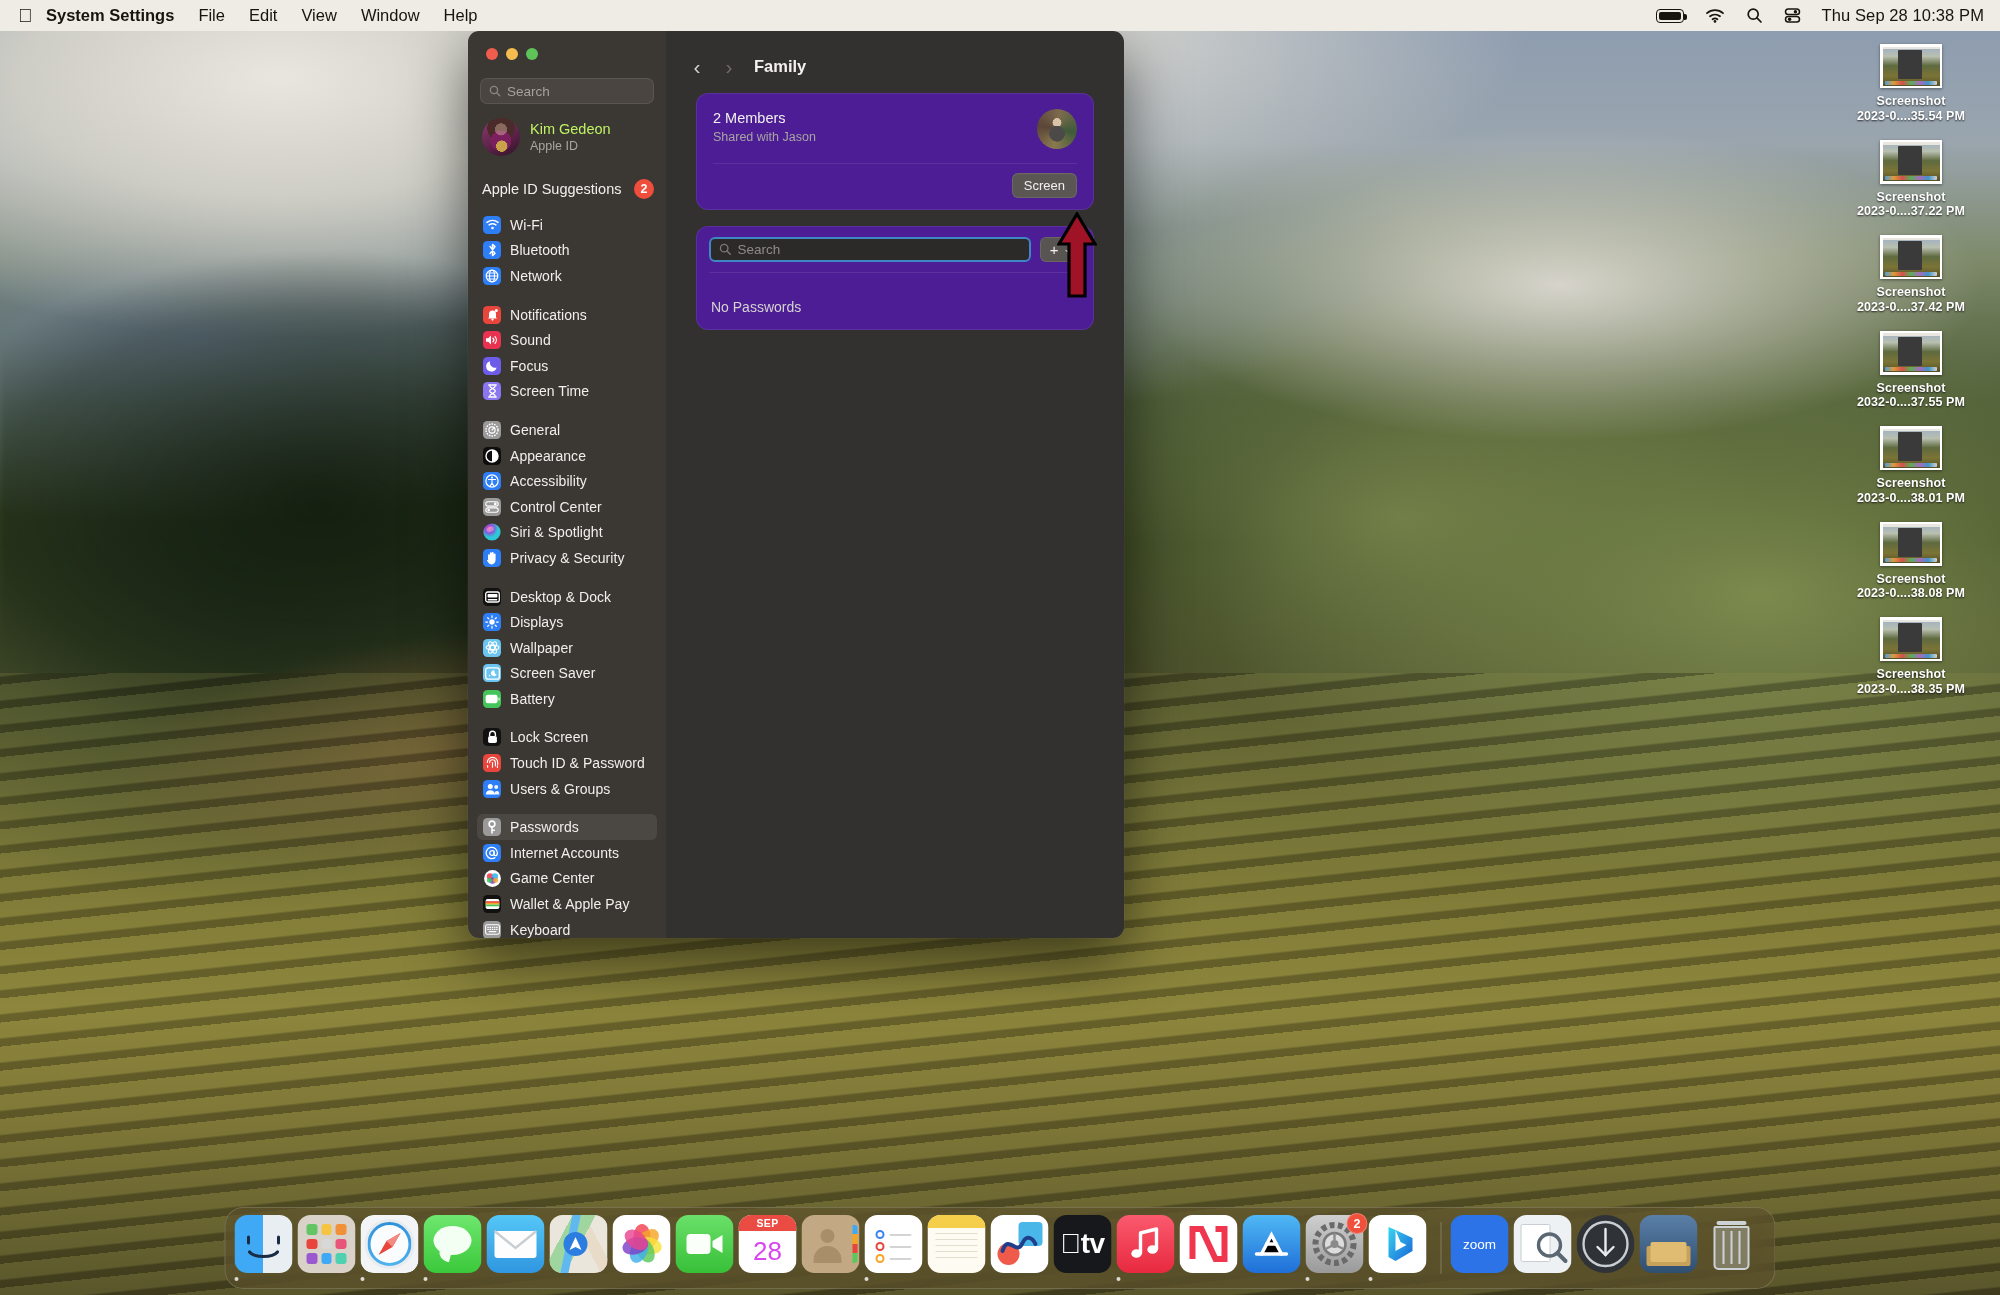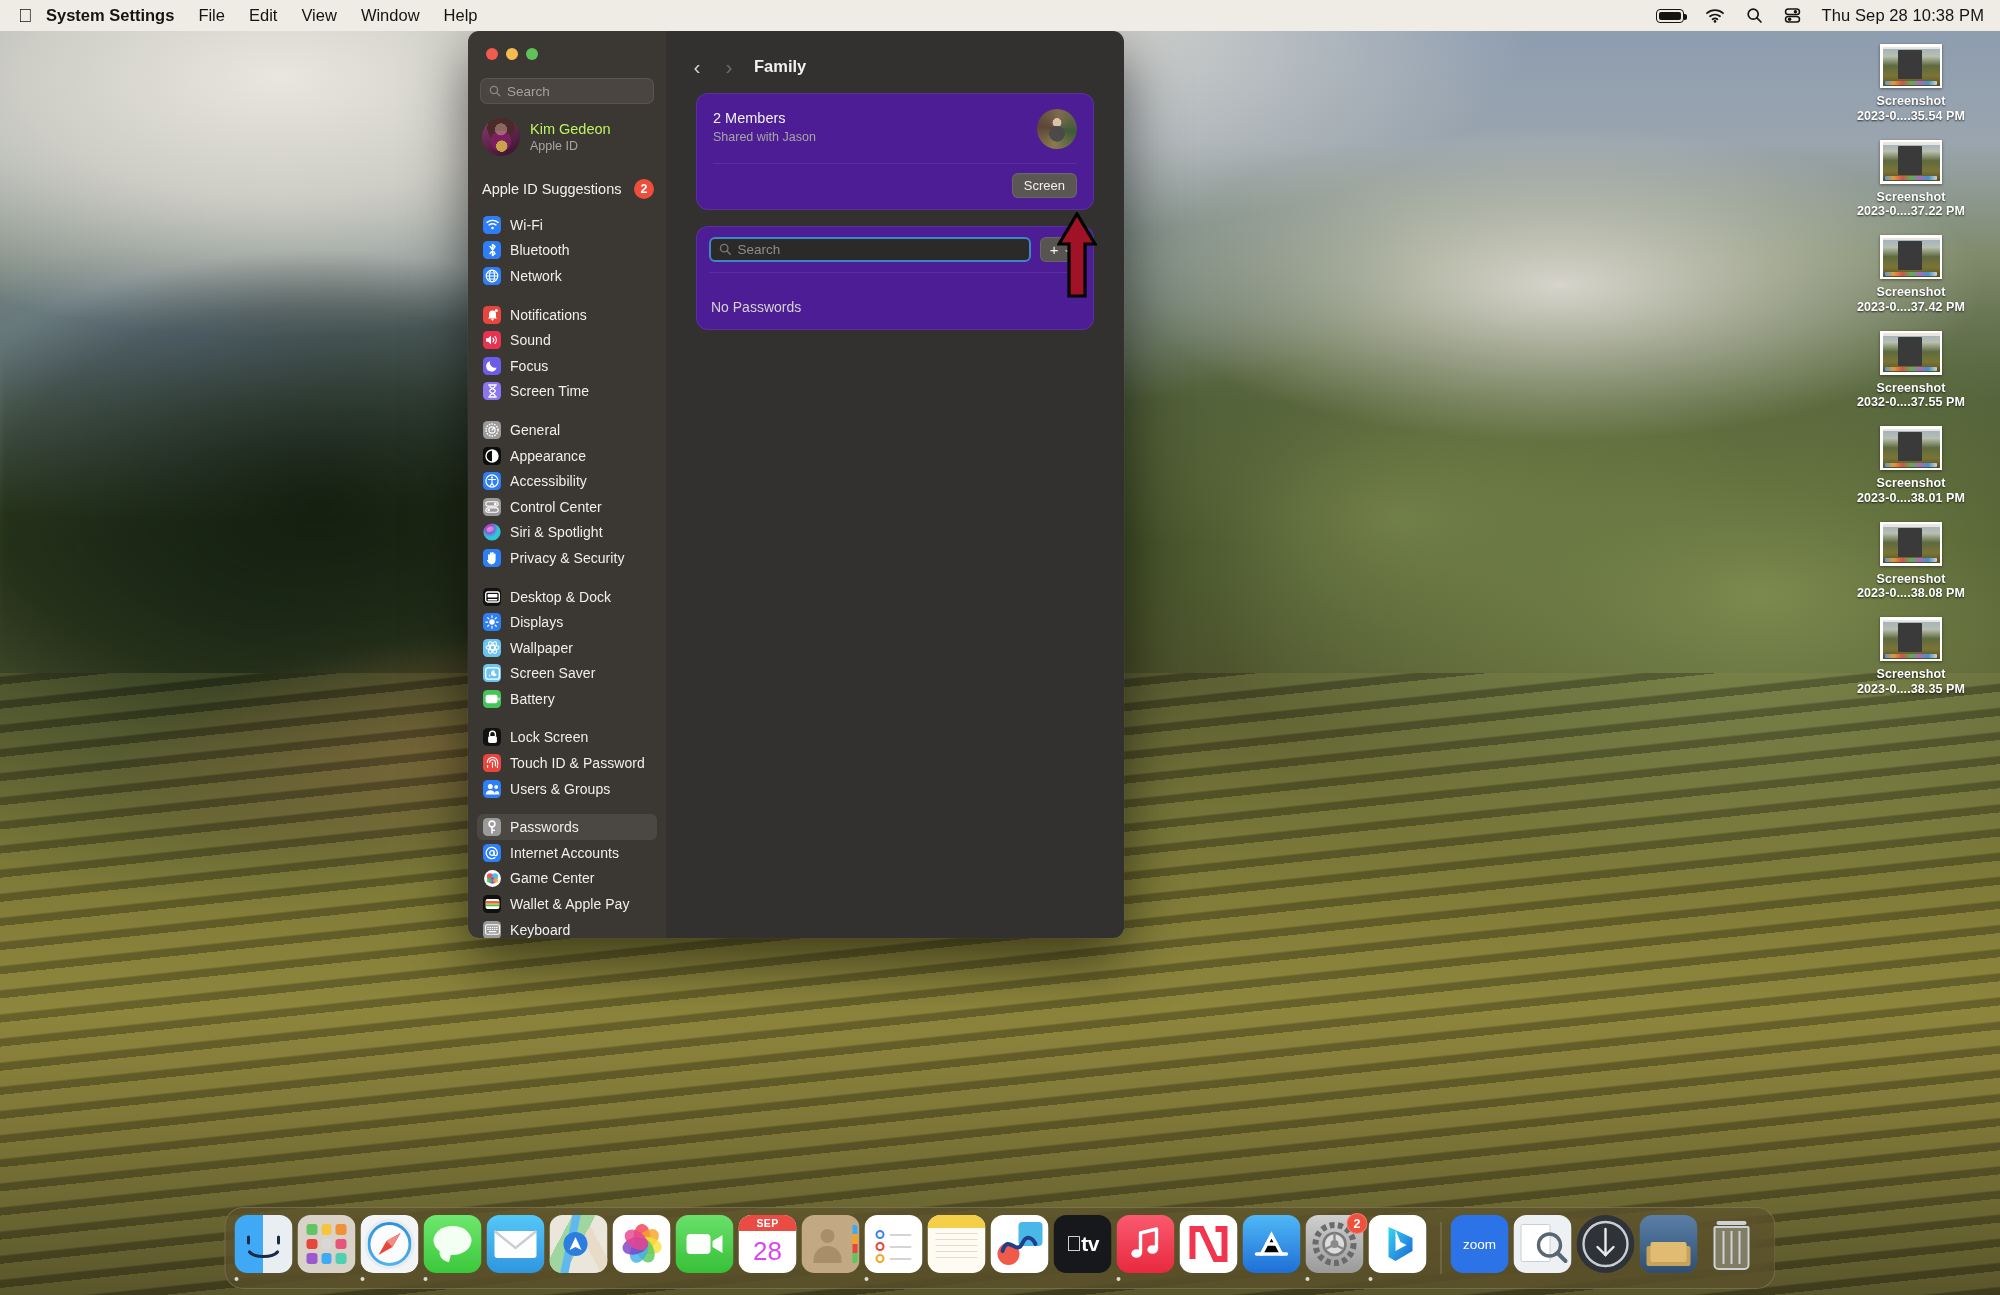--- a/index.html
+++ b/index.html
@@ -897,21 +897,21 @@
       <div style="position:absolute;left:7px;bottom:8px;width:22px;height:22px;border-radius:50%;background:#f05a4a"></div>
       <svg viewBox="0 0 58 58" style="position:absolute;inset:0">
           <path d="M12 36c6-18 14 6 20-8 4-9 10-5 13 1" fill="none" stroke="#1f3f8c" stroke-width="4" stroke-linecap="round"></path>
         </svg>
       </div>
                   <span class="dock-dot hidden"></span>
     </div>
     <div class="dock-item">
       <div class="dock-icon">
         <div style="position:absolute;inset:0;background:#16181c"></div>
-      <div style="position:absolute;inset:0;display:flex;align-items:center;justify-content:center;color:#fff;font-size:21px;font-weight:600;letter-spacing:-.5px">tv</div>
+      <div style="position:absolute;inset:0;display:flex;align-items:center;justify-content:center;color:#fff;font-size:28px;font-weight:600;letter-spacing:-.5px">tv</div>
       </div>
                   <span class="dock-dot hidden"></span>
     </div>
     <div class="dock-item">
       <div class="dock-icon">
         <div style="position:absolute;inset:0;background:linear-gradient(#fa5a6e,#e8293f)"></div>
       <svg viewBox="0 0 58 58" style="position:absolute;inset:0">
           <path d="M24 38V18l16-4v20" fill="none" stroke="#fff" stroke-width="3.4" stroke-linecap="round" stroke-linejoin="round"></path>
           <ellipse cx="20" cy="38.5" rx="5.2" ry="4.3" fill="#fff"></ellipse>
           <ellipse cx="36" cy="34.5" rx="5.2" ry="4.3" fill="#fff"></ellipse>

